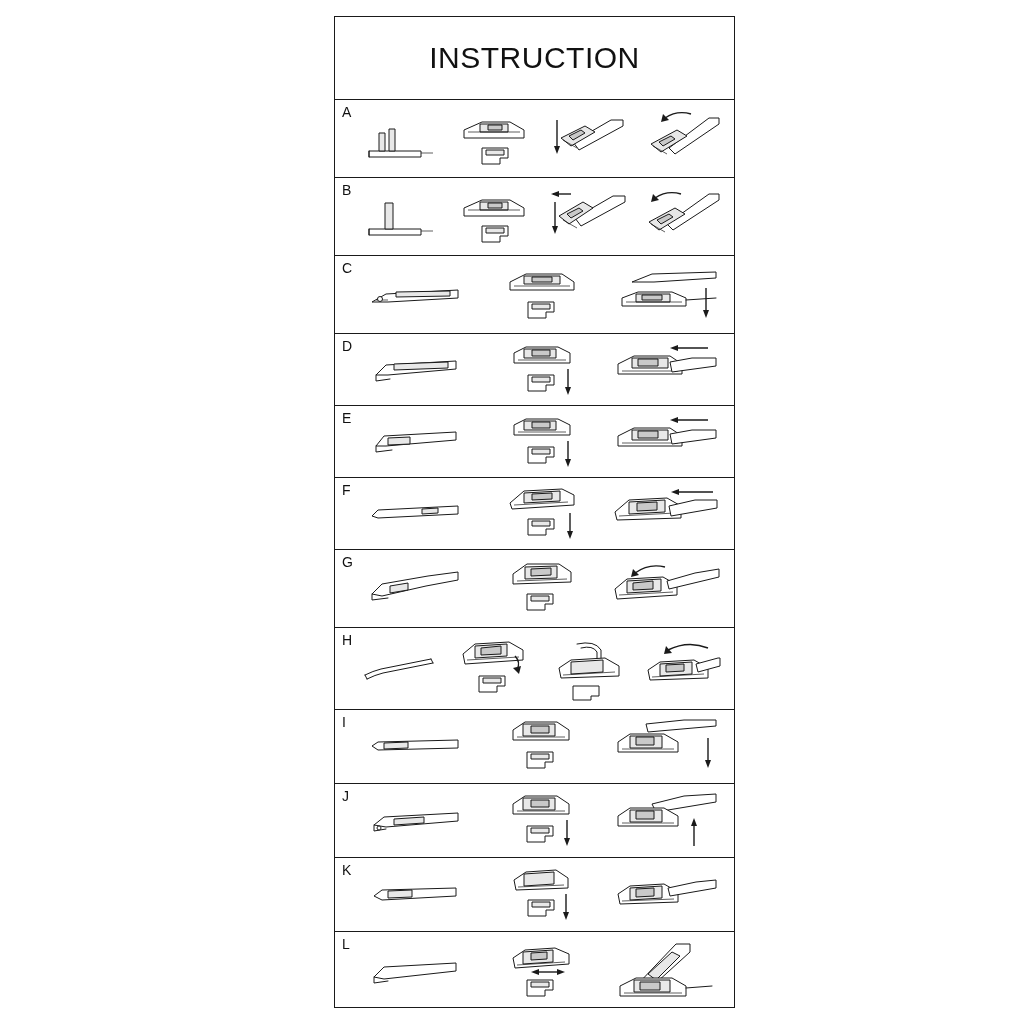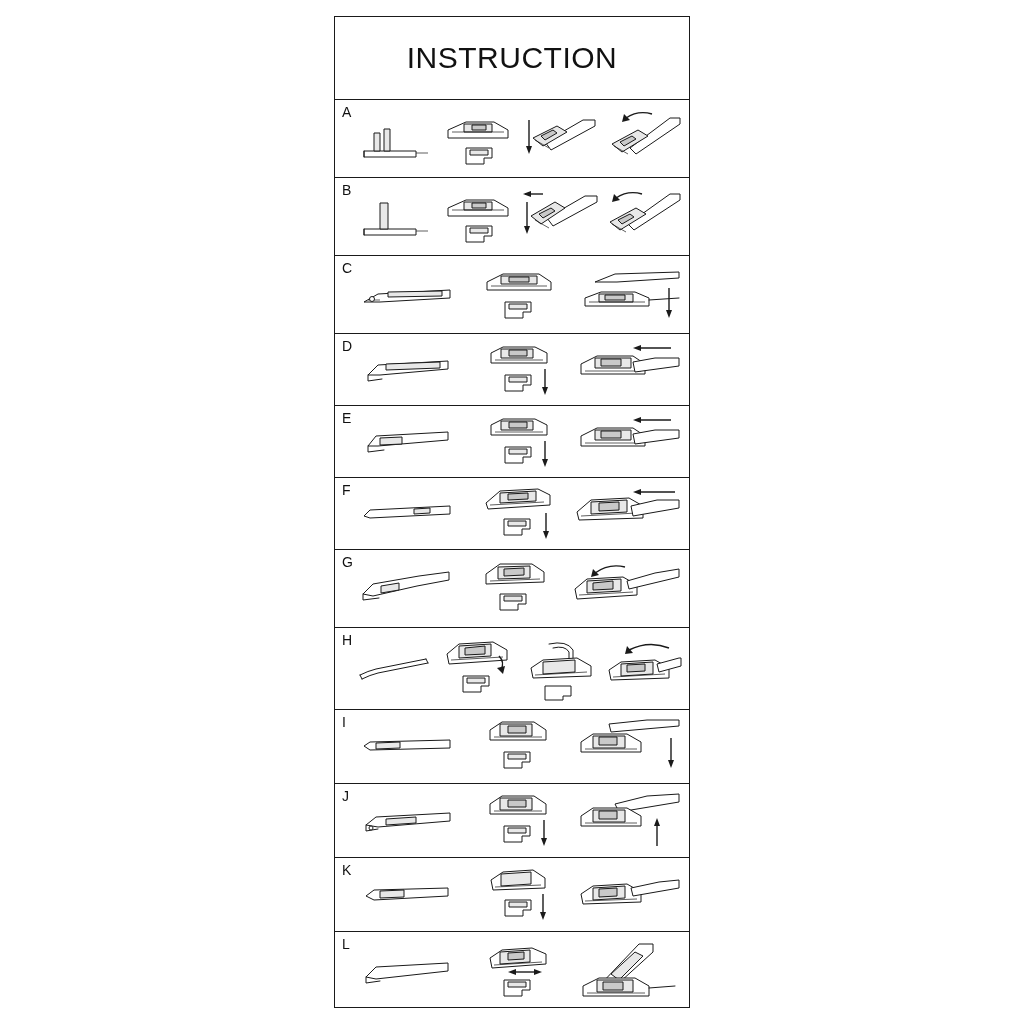--- a/index.html
+++ b/index.html
@@ -13,21 +13,21 @@
   #sheet {
     position: relative;
     width: 1024px;
     height: 1024px;
     background: #ffffff;
   }
   #panel {
     position: absolute;
     left: 334px;
     top: 16px;
-    width: 356px;
+    width: 401px;
     height: 992px;
     border: 1px solid #1a1a1a;
     box-sizing: border-box;
     background: #ffffff;
   }
   #title-row {
     height: 82px;
     border-bottom: 1px solid #1a1a1a;
     display: flex;
     align-items: center;

